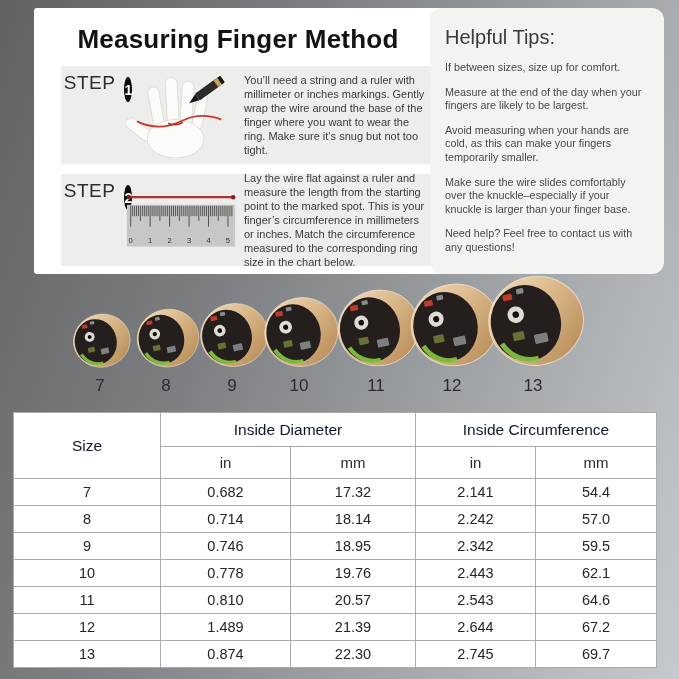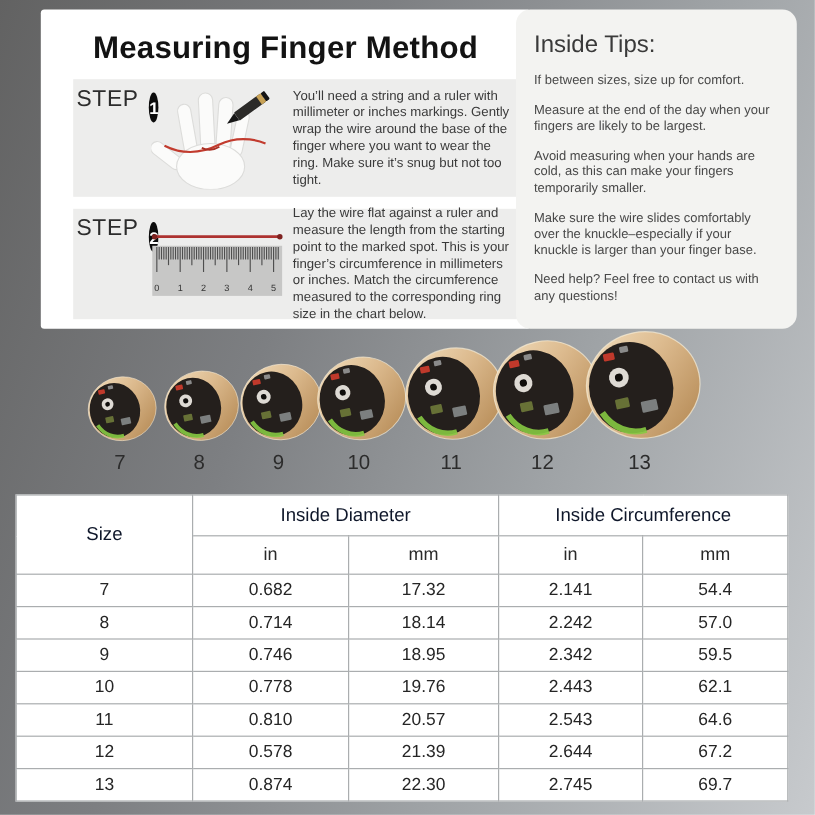--- a/index.html
+++ b/index.html
@@ -189,21 +189,21 @@
           </g>
       </svg>
     </div>
     <div class="step-text">
       <span>Lay the wire flat against a ruler and measure the length from the starting point to the marked spot. This is your finger’s circumference in millimeters or inches. Match the circumference measured to the corresponding ring size in the chart below.</span>
     </div>
   </div>
 </div>
 
 <div class="tips-card">
-  <div class="tips-heading">Inside Tips:</div>
+  <div class="tips-heading">Helpful Tips:</div>
   <p class="tip">If between sizes, size up for comfort.</p>
   <p class="tip">Measure at the end of the day when your fingers are likely to be largest.</p>
   <p class="tip">Avoid measuring when your hands are cold, as this can make your fingers temporarily smaller.</p>
   <p class="tip">Make sure the wire slides comfortably over the knuckle–especially if your knuckle is larger than your finger base.</p>
   <p class="tip">Need help? Feel free to contact us with any questions!</p>
 </div>
 
 <div class="rings-row">
     <div class="ring-item" style="left: 100px;">
       <svg width="62" height="58" viewBox="0 0 100 94">
@@ -378,21 +378,21 @@
       </tr>
       <tr>
         <td>11</td>
         <td>0.810</td>
         <td>20.57</td>
         <td>2.543</td>
         <td>64.6</td>
       </tr>
       <tr>
         <td>12</td>
-        <td>0.578</td>
+        <td>1.489</td>
         <td>21.39</td>
         <td>2.644</td>
         <td>67.2</td>
       </tr>
       <tr>
         <td>13</td>
         <td>0.874</td>
         <td>22.30</td>
         <td>2.745</td>
         <td>69.7</td>

